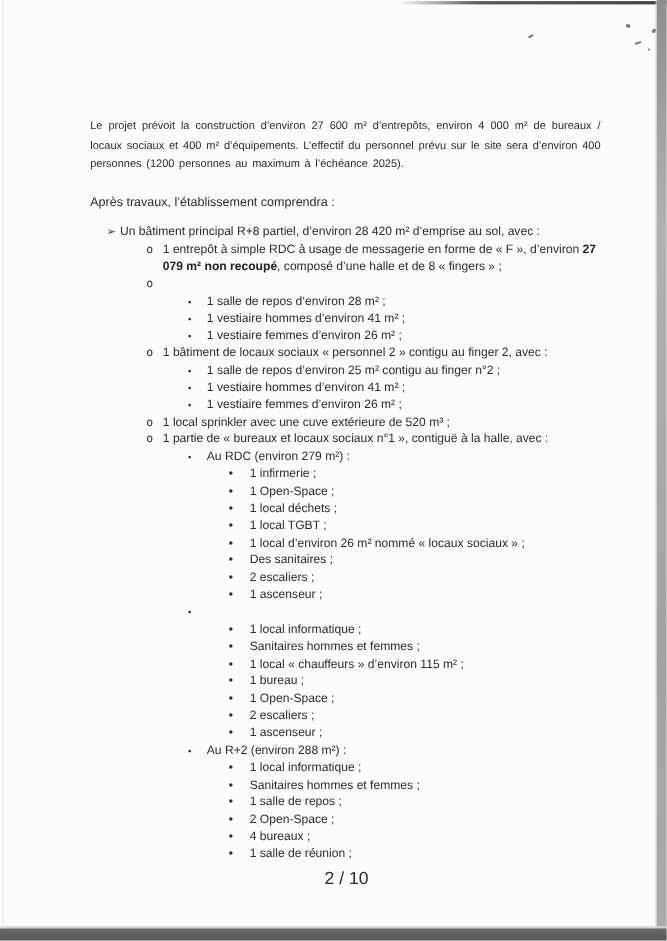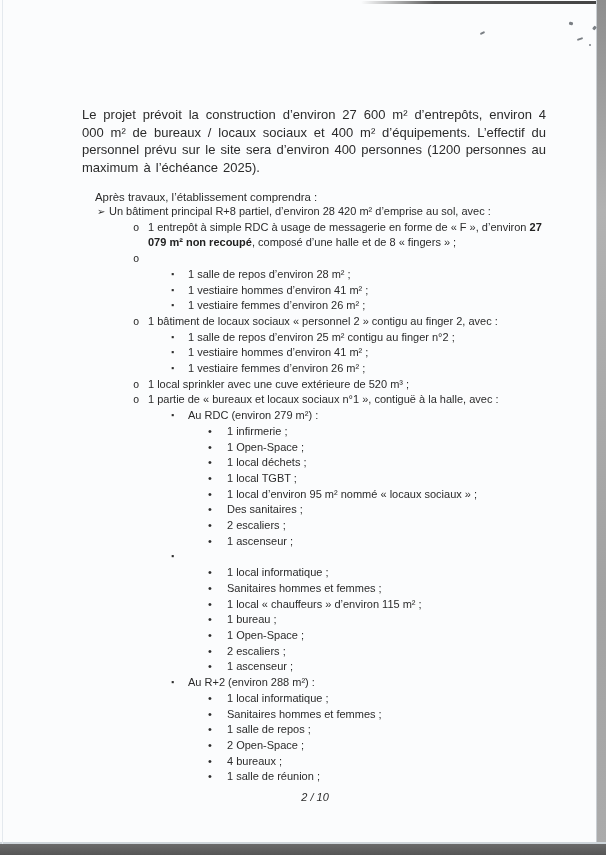--- a/index.html
+++ b/index.html
@@ -31,43 +31,42 @@
   }
   .speck{position:absolute;background:#7a7f84;border-radius:1px;}
   .s1{left:480px;top:32px;width:5px;height:2px;transform:rotate(-28deg);}
   .s2{left:569px;top:22px;width:4px;height:3px;transform:rotate(15deg);}
   .s3{left:593px;top:26px;width:3px;height:4px;transform:rotate(40deg);}
   .s4{left:577px;top:38px;width:6px;height:2px;transform:rotate(-18deg);}
   .s5{left:589px;top:44px;width:2px;height:2px;}
 
   .para{
     position:absolute;left:82px;top:106px;width:464px;
-    font-size:13px;line-height:17.6px;text-align:justify;margin:0;
+    font-size:10px;line-height:17.6px;text-align:justify;margin:0;
     word-spacing:1.5px;
   }
   .lead{
-    position:absolute;left:82px;top:176px;margin:13px;
+    position:absolute;left:82px;top:176px;margin:0;
     font-size:11.4px;line-height:16px;
   }
   .outline{
     position:absolute;left:82px;top:204px;width:466px;
     font-size:11px;line-height:15.7px;
   }
   .li{display:flex;align-items:flex-start;}
   .marker{flex:0 0 auto;text-align:left;}
   .txt{flex:1 1 auto;min-width:0;}
   .lv1{padding-left:15px;} .lv1 .marker{width:12px;font-size:10px;}
   .lv2{padding-left:51px;} .lv2 .marker{width:15px;font-size:10.5px;font-family:"DejaVu Sans Mono",monospace;line-height:15.7px;}
   .lv3{padding-left:89px;} .lv3 .marker{width:17px;font-size:8.5px;line-height:15.7px;}
   .lv4{padding-left:126px;} .lv4 .marker{width:19px;font-size:11px;}
   .txt strong{font-weight:bold;color:#222;}
   .footer{
     position:absolute;left:82px;top:791px;width:466px;text-align:center;
-    font-size:11px;
-    font-style:italic;
+    font-size:16px;
   }
 </style>
 </head>
 <body>
 
 <div class="edge-top"></div>
 <div class="edge-right"></div>
 <div class="edge-bottom-line"></div>
 <div class="edge-bottom"></div>
 <div class="edge-left"></div>
@@ -142,21 +141,21 @@
     <div class="li lv4">
       <span class="marker">•</span>
       <span class="txt">1 local déchets ;</span>
     </div>
     <div class="li lv4">
       <span class="marker">•</span>
       <span class="txt">1 local TGBT ;</span>
     </div>
     <div class="li lv4">
       <span class="marker">•</span>
-      <span class="txt">1 local d’environ 95 m² nommé « locaux sociaux » ;</span>
+      <span class="txt">1 local d’environ 26 m² nommé « locaux sociaux » ;</span>
     </div>
     <div class="li lv4">
       <span class="marker">•</span>
       <span class="txt">Des sanitaires ;</span>
     </div>
     <div class="li lv4">
       <span class="marker">•</span>
       <span class="txt">2 escaliers ;</span>
     </div>
     <div class="li lv4">

